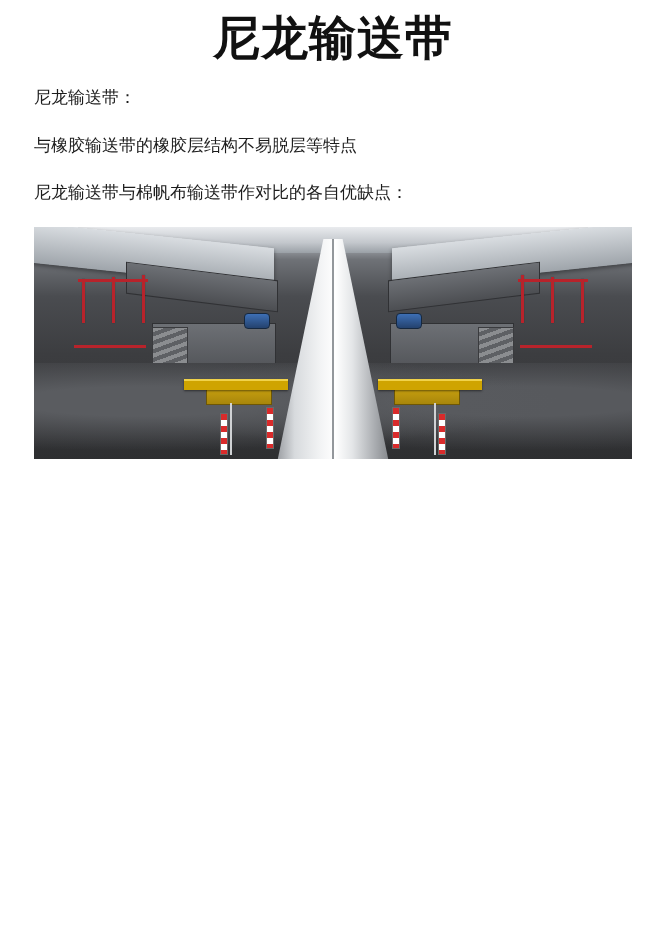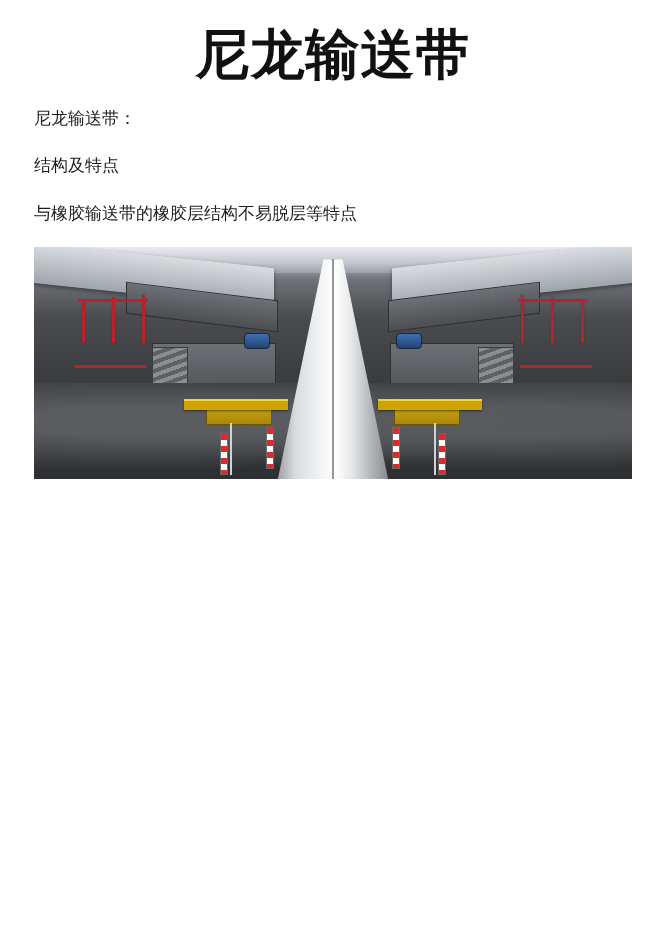--- a/index.html
+++ b/index.html
@@ -16,25 +16,25 @@
   }
   .page {
     width: 666px;
     height: 930px;
     position: relative;
     box-sizing: border-box;
     padding: 0 34px;
   }
   .title {
     text-align: center;
-    font-size: 54px;
+    font-size: 47px;
     font-weight: 700;
     letter-spacing: 1px;
     color: #111;
-    margin: 22px 0 18px 0;
+    margin: 10px 0 18px 0;
     line-height: 1.2;
   }
   .article {
     font-size: 17px;
     line-height: 1.62;
     color: #1c1c1c;
   }
   .para {
     margin: 0 0 20px 0;
     text-align: justify;
@@ -192,22 +192,22 @@
 </style>
 </head>
 <body>
 
 <div class="page">
 
   <h1 class="title">尼龙输送带</h1>
 
   <div class="article">
     <p class="para">尼龙输送带：</p>
-    <p class="para">结构及特点</p>
     <p class="para">与橡胶输送带的橡胶层结构不易脱层等特点</p>
+    <p class="para">尼龙输送带与棉帆布输送带作对比的各自优缺点：</p>
   </div>
 
   <div class="figure">
     <div class="photo">
       <div class="sky"></div>
       <div class="roof-left"></div>
       <div class="roof-right"></div>
       <div class="struct l1"></div>
       <div class="struct r1"></div>
       <div class="struct l2"></div>

